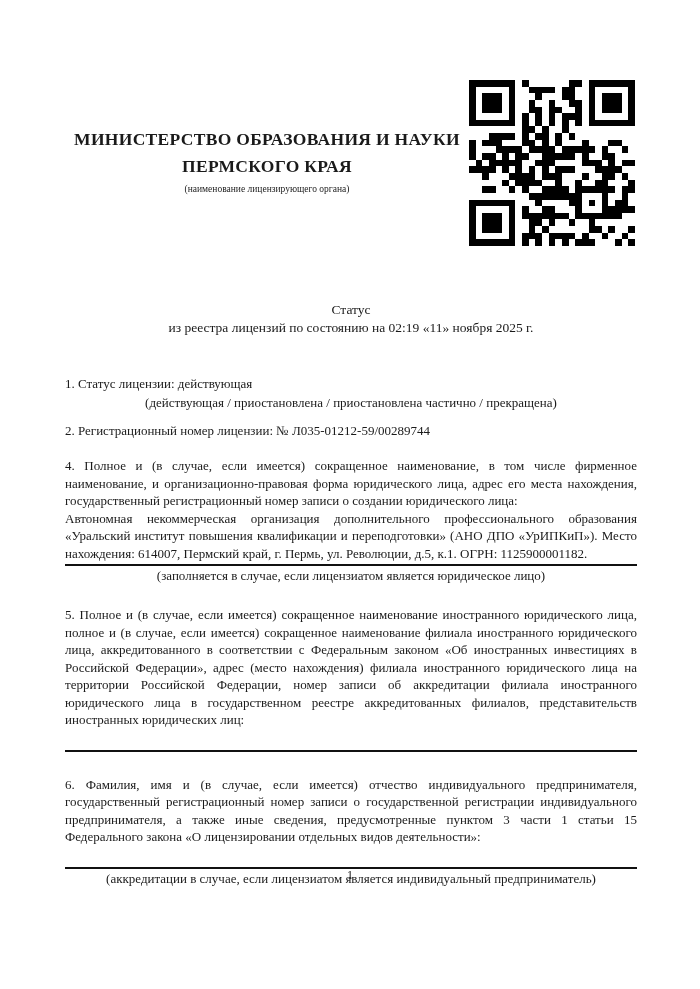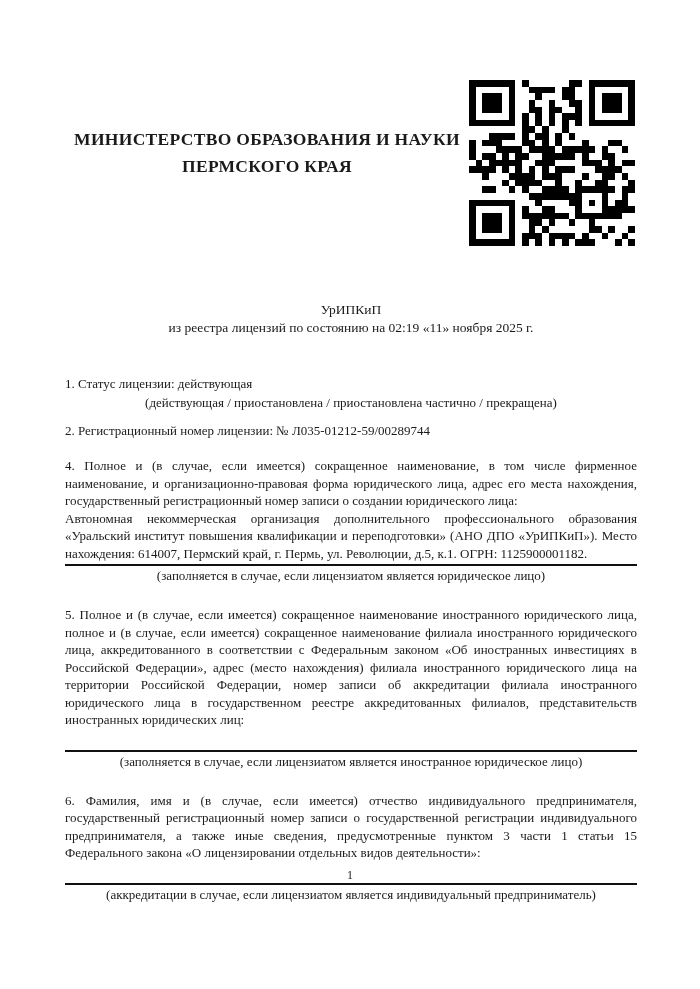--- a/index.html
+++ b/index.html
@@ -91,20 +91,21 @@
 <body>
 
 <div class="page">
 
   <div class="header">
     <div class="ministry">
       <div class="ministry-name">
         <div>МИНИСТЕРСТВО ОБРАЗОВАНИЯ И НАУКИ</div>
         <div>ПЕРМСКОГО КРАЯ</div>
       </div>
+      <div class="ministry-caption">(наименование лицензирующего органа)</div>
     </div>
     <div class="qr-wrap">
       <svg id="qr-svg" viewBox="0 0 25 25" shape-rendering="crispEdges" aria-hidden="true">
           <rect x="0" y="0" width="25" height="25" fill="#ffffff"></rect>
           <g fill="#000000">
             <rect x="0" y="0" width="1" height="1"></rect>
             <rect x="1" y="0" width="1" height="1"></rect>
             <rect x="2" y="0" width="1" height="1"></rect>
             <rect x="3" y="0" width="1" height="1"></rect>
             <rect x="4" y="0" width="1" height="1"></rect>
@@ -425,21 +426,21 @@
             <rect x="17" y="24" width="1" height="1"></rect>
             <rect x="18" y="24" width="1" height="1"></rect>
             <rect x="22" y="24" width="1" height="1"></rect>
             <rect x="24" y="24" width="1" height="1"></rect>
           </g>
         </svg>
     </div>
   </div>
 
   <div class="doc-title">
-    <div>УрИПКиП</div>
+    <div>Статус</div>
     <div>из реестра лицензий по состоянию на 02:19 «11» ноября 2025 г.</div>
   </div>
 
   <div class="items">
 
     <div class="item">
       <div class="item-text nowrapline">1. Статус лицензии: действующая</div>
       <div class="caption">(действующая / приостановлена / приостановлена частично / прекращена)</div>
     </div>
 
@@ -451,21 +452,20 @@
     <div class="item">
       <div class="item-text">4. Полное и (в случае, если имеется) сокращенное наименование, в том числе фирменное наименование, и организационно-правовая форма юридического лица, адрес его места нахождения, государственный регистрационный номер записи о создании юридического лица:</div>
       <div class="item-value">Автономная некоммерческая организация дополнительного профессионального образования «Уральский институт повышения квалификации и переподготовки» (АНО ДПО «УрИПКиП»). Место нахождения: 614007, Пермский край, г. Пермь, ул. Революции, д.5, к.1. ОГРН: 1125900001182.</div>
       <div class="fill-line"></div>
       <div class="caption">(заполняется в случае, если лицензиатом является юридическое лицо)</div>
     </div>
 
     <div class="item gap-24">
       <div class="item-text">5. Полное и (в случае, если имеется) сокращенное наименование иностранного юридического лица, полное и (в случае, если имеется) сокращенное наименование филиала иностранного юридического лица, аккредитованного в соответствии с Федеральным законом «Об иностранных инвестициях в Российской Федерации», адрес (место нахождения) филиала иностранного юридического лица на территории Российской Федерации, номер записи об аккредитации филиала иностранного юридического лица в государственном реестре аккредитованных филиалов, представительств иностранных юридических лиц:</div>
       <div class="fill-line spaced"></div>
-      <div class="caption">(заполняется в случае, если лицензиатом является иностранное юридическое лицо)</div>
     </div>
 
     <div class="item gap-24">
       <div class="item-text">6. Фамилия, имя и (в случае, если имеется) отчество индивидуального предпринимателя, государственный регистрационный номер записи о государственной регистрации индивидуального предпринимателя, а также иные сведения, предусмотренные пунктом 3 части 1 статьи 15 Федерального закона «О лицензировании отдельных видов деятельности»:</div>
       <div class="fill-line spaced"></div>
       <div class="caption">(аккредитации в случае, если лицензиатом является индивидуальный предприниматель)</div>
     </div>
 
 
   </div>

